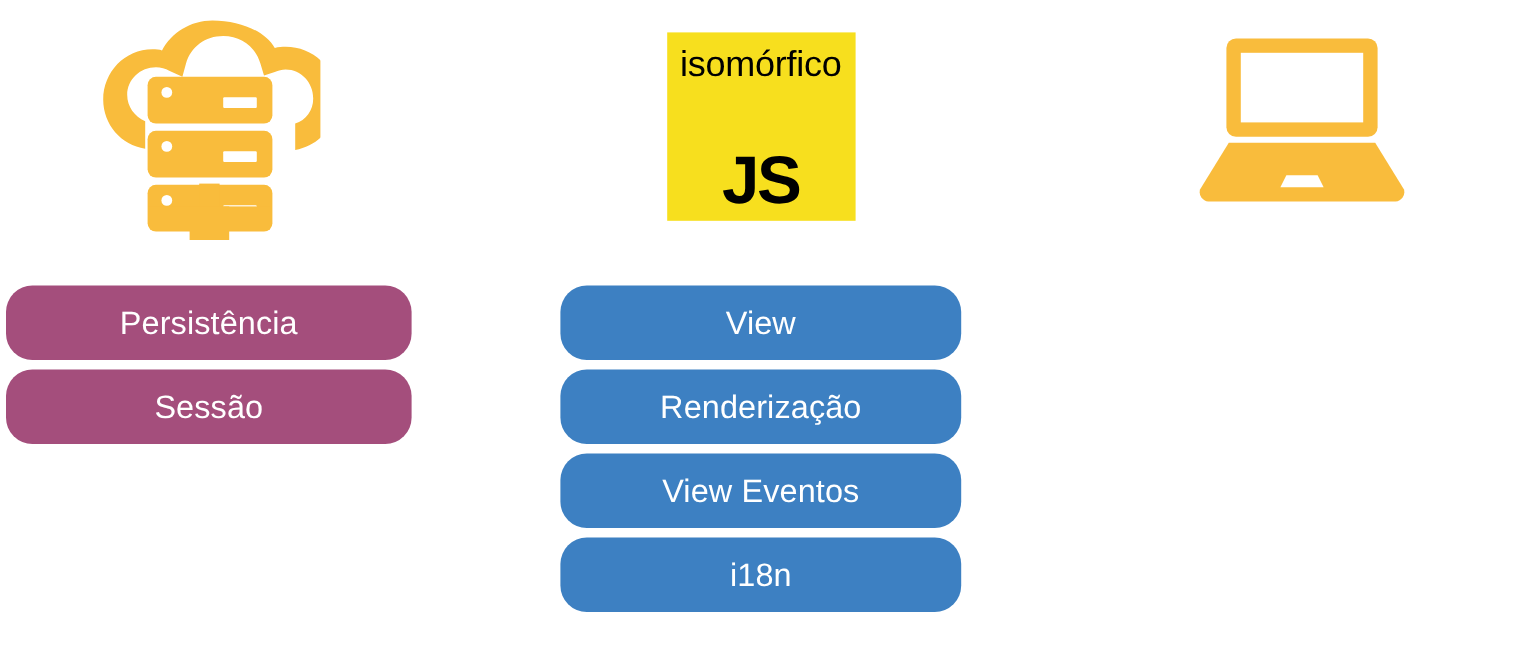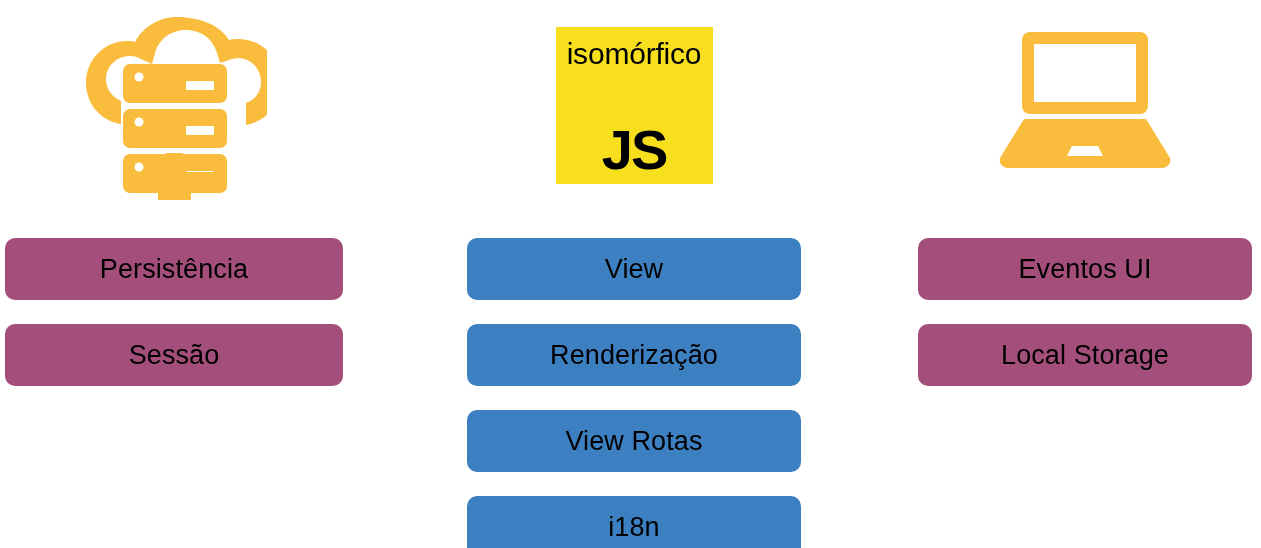--- a/index.html
+++ b/index.html
@@ -83,26 +83,26 @@
 
   
   .pill-stack {
     position: absolute;
     top: 238px;
     left: 0;
     width: 100%;
   }
   .pill {
     height: 62px;
-    border-radius: 10px;
-    margin-bottom: 24px;
+    border-radius: 22px;
+    margin-bottom: 8px;
     display: flex;
     align-items: center;
     justify-content: center;
-    color: #000000;
+    color: #ffffff;
     font-size: 27px;
     font-family: "Liberation Sans", sans-serif;
     font-weight: normal;
     letter-spacing: 0.1px;
     box-sizing: border-box;
     user-select: none;
   }
   .pill-persistence { background: #a44e7c; }
   .pill-client      { background: #a44e7c; }
   .pill-shared      { background: #3d80c2; }
@@ -182,21 +182,21 @@
     </div>
 
     <div class="pill-stack">
       <div class="pill pill-shared">
         <span>View</span>
       </div>
       <div class="pill pill-shared">
         <span>Renderização</span>
       </div>
       <div class="pill pill-shared">
-        <span>View Rotas</span>
+        <span>View Eventos</span>
       </div>
       <div class="pill pill-shared">
         <span>i18n</span>
       </div>
     </div>
   </div>
 
   <div class="column column-right">
 
     <div class="icon-slot">
@@ -212,23 +212,15 @@
           L 178 128
           A 8 8 0 0 1 171 138
           L 15 138
           A 8 8 0 0 1 8 128
           Z"></path>
 
         <path fill="#ffffff" d="M 80 116 L 106 116 L 111 126 L 75 126 Z"></path>
       </svg>
     </div>
 
-    <div class="pill-stack">
-      <div class="pill pill-client">
-        <span>Eventos UI</span>
-      </div>
-      <div class="pill pill-client">
-        <span>Local Storage</span>
-      </div>
-    </div>
   </div>
 
 </div>
 
 </body></html>

